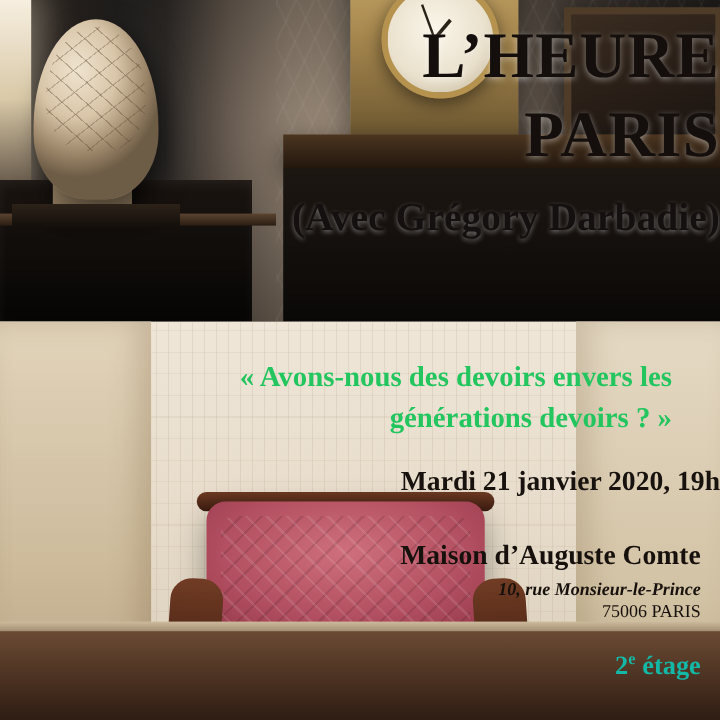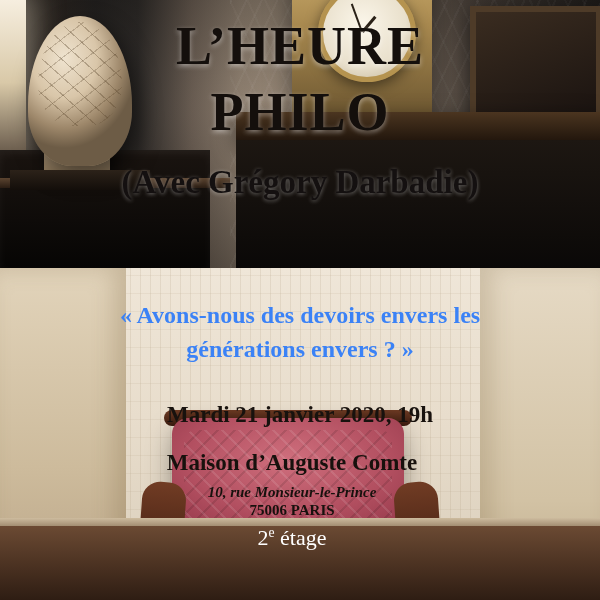--- a/index.html
+++ b/index.html
@@ -237,21 +237,21 @@
     background: linear-gradient(180deg, #5d2f1c 0%, #2c140b 100%);
     transform: rotate(-5deg);
     border-radius: 0 0 6px 6px;
   }
 
   
   .overlay {
     position: absolute;
     inset: 0;
     z-index: 3;
-    text-align: center;
+    text-align: right;
   }
   .title-block {
     position: absolute;
     left: 0; right: 0; top: 14px;
   }
   .title-line {
     font-size: 54px;
     font-weight: bold;
     letter-spacing: 1px;
     line-height: 1.22;
@@ -266,25 +266,25 @@
     text-shadow: 0 1px 4px rgba(255,255,255,0.4);
   }
   .body-block {
     position: absolute;
     left: 0; right: 0; top: 298px;
   }
   .quote {
     font-size: 24px;
     font-weight: bold;
     line-height: 1.42;
-    color: #3b82f6;
-    padding: 0 60px;
+    color: #22c55e;
+    padding: 0 40px;
   }
   .date {
-    margin-top: 36px;
+    margin-top: 22px;
     font-size: 23px;
     font-weight: bold;
     color: #18120e;
   }
   .venue {
     position: absolute;
     left: 0; right: 16px; top: 450px;
   }
   .venue-name {
     font-size: 23px;
@@ -294,28 +294,28 @@
   .venue-street {
     margin-top: 8px;
     font-size: 15px;
     font-weight: bold;
     color: #17110d;
     font-style: italic;
   }
   .venue-city {
     margin-top: 1px;
     font-size: 15px;
-    font-weight: bold;
+    font-weight: normal;
     color: #17110d;
   }
   .floor-text {
-    margin-top: 6px;
+    margin-top: 22px;
     font-size: 22px;
-    font-weight: normal;
-    color: #ffffff;
+    font-weight: bold;
+    color: #14b8a6;
   }
   .floor-text sup {
     font-size: .62em;
     vertical-align: super;
   }
 </style>
 </head>
 <body>
 
 <div id="poster">
@@ -353,27 +353,27 @@
       <div class="skirting"></div>
       <div class="floor"></div>
     </div>
 
   </div>
 
   <div class="overlay">
 
     <div class="title-block">
       <div class="title-line">L’HEURE</div>
-      <div class="title-line">PHILO</div>
+      <div class="title-line">PARIS</div>
       <div class="subtitle">(Avec Grégory Darbadie)</div>
     </div>
 
     <div class="body-block">
       <div class="quote">« Avons-nous des devoirs envers les</div>
-      <div class="quote">générations envers ? »</div>
+      <div class="quote">générations devoirs ? »</div>
       <div class="date">Mardi 21 janvier 2020, 19h</div>
     </div>
 
     <div class="venue">
       <div class="venue-name">Maison d’Auguste Comte</div>
       <div class="venue-street">10, rue Monsieur-le-Prince</div>
       <div class="venue-city">75006 PARIS</div>
       <div class="floor-text"><span>2</span><sup>e</sup> <span>étage</span></div>
     </div>
 

